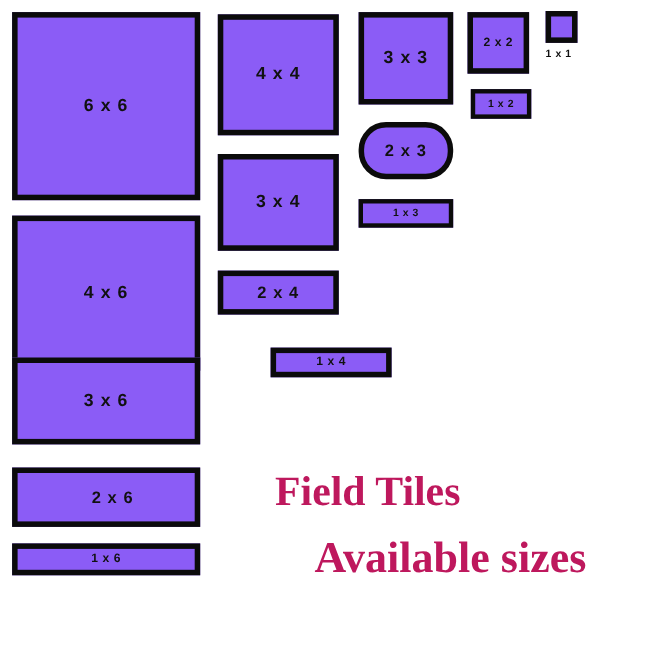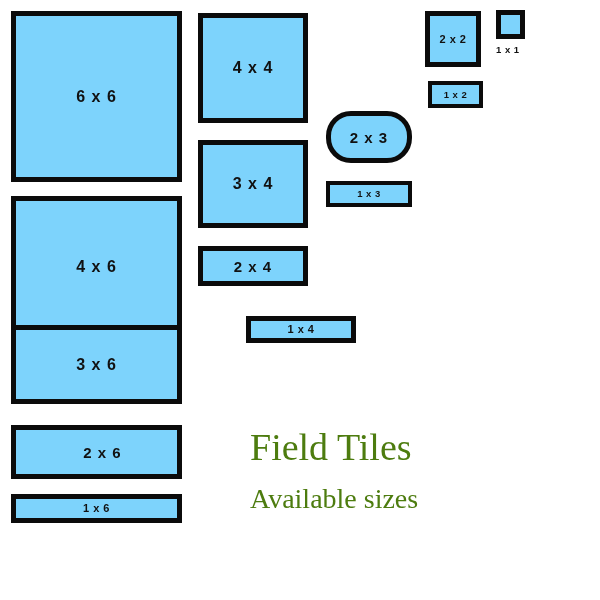--- a/index.html
+++ b/index.html
@@ -15,21 +15,21 @@
   }
   #canvas {
     position: relative;
     width: 600px;
     height: 600px;
     background: #ffffff;
   }
   .tile {
     position: absolute;
     box-sizing: border-box;
-    background: #7dd3fc;
+    background: #8b5cf6;
     border-style: solid;
     border-color: #0b0b0b;
     display: flex;
     align-items: center;
     justify-content: center;
     text-align: center;
   }
   .tile .tile-label {
     font-family: "Liberation Sans", sans-serif;
     font-weight: bold;
@@ -50,26 +50,26 @@
     font-weight: bold;
     font-size: 9.5px;
     color: #111111;
     letter-spacing: 0.5px;
     white-space: nowrap;
   }
 
   .caption {
     position: absolute;
     font-family: "Liberation Serif", serif;
-    font-weight: normal;
-    color: #4d7c0f;
+    font-weight: bold;
+    color: #be185d;
     white-space: nowrap;
   }
   #caption-line-1 { font-size: 38px; }
-  #caption-line-2 { font-size: 28px; }
+  #caption-line-2 { font-size: 40px; margin-left: 36px; }
 </style>
 </head>
 <body>
 
 <div id="canvas" style="background: rgb(255, 255, 255); width: 600px; height: 600px;">
     <div class="tile lbl-lg" style="left: 11px; top: 11px; width: 171px; height: 171px; border-width: 5px; border-color: rgb(11, 11, 11);">
       <span class="tile-label">6 x 6</span>
     </div>
     <div class="tile lbl-lg" style="left: 11px; top: 196px; width: 171px; height: 141px; border-width: 5px; border-color: rgb(11, 11, 11);">
       <span class="tile-label">4 x 6</span>
@@ -88,20 +88,23 @@
     </div>
     <div class="tile lbl-lg" style="left: 198px; top: 140px; width: 110px; height: 88px; border-width: 5px; border-color: rgb(11, 11, 11);">
       <span class="tile-label">3 x 4</span>
     </div>
     <div class="tile lbl-md" style="left: 198px; top: 246px; width: 110px; height: 40px; border-width: 5px; border-color: rgb(11, 11, 11);">
       <span class="tile-label">2 x 4</span>
     </div>
     <div class="tile lbl-sm" style="left: 198px; top: 316px; width: 110px; height: 27px; border-width: 5px; border-color: rgb(11, 11, 11); margin-left: 48px;">
       <span class="tile-label">1 x 4</span>
     </div>
+    <div class="tile lbl-lg" style="left: 326px; top: 11px; width: 86px; height: 84px; border-width: 5px; border-color: rgb(11, 11, 11);">
+      <span class="tile-label">3 x 3</span>
+    </div>
     <div class="tile lbl-md" style="left: 326px; top: 111px; width: 86px; height: 52px; border-width: 5px; border-color: rgb(11, 11, 11); border-radius: 25px;">
       <span class="tile-label">2 x 3</span>
     </div>
     <div class="tile lbl-xs" style="left: 326px; top: 181px; width: 86px; height: 26px; border-width: 4.5px; border-color: rgb(11, 11, 11);">
       <span class="tile-label">1 x 3</span>
     </div>
     <div class="tile lbl-sm" style="left: 425px; top: 11px; width: 56px; height: 56px; border-width: 5px; border-color: rgb(11, 11, 11);">
       <span class="tile-label">2 x 2</span>
     </div>
     <div class="tile lbl-xs" style="left: 428px; top: 81px; width: 55px; height: 27px; border-width: 4.5px; border-color: rgb(11, 11, 11);">

